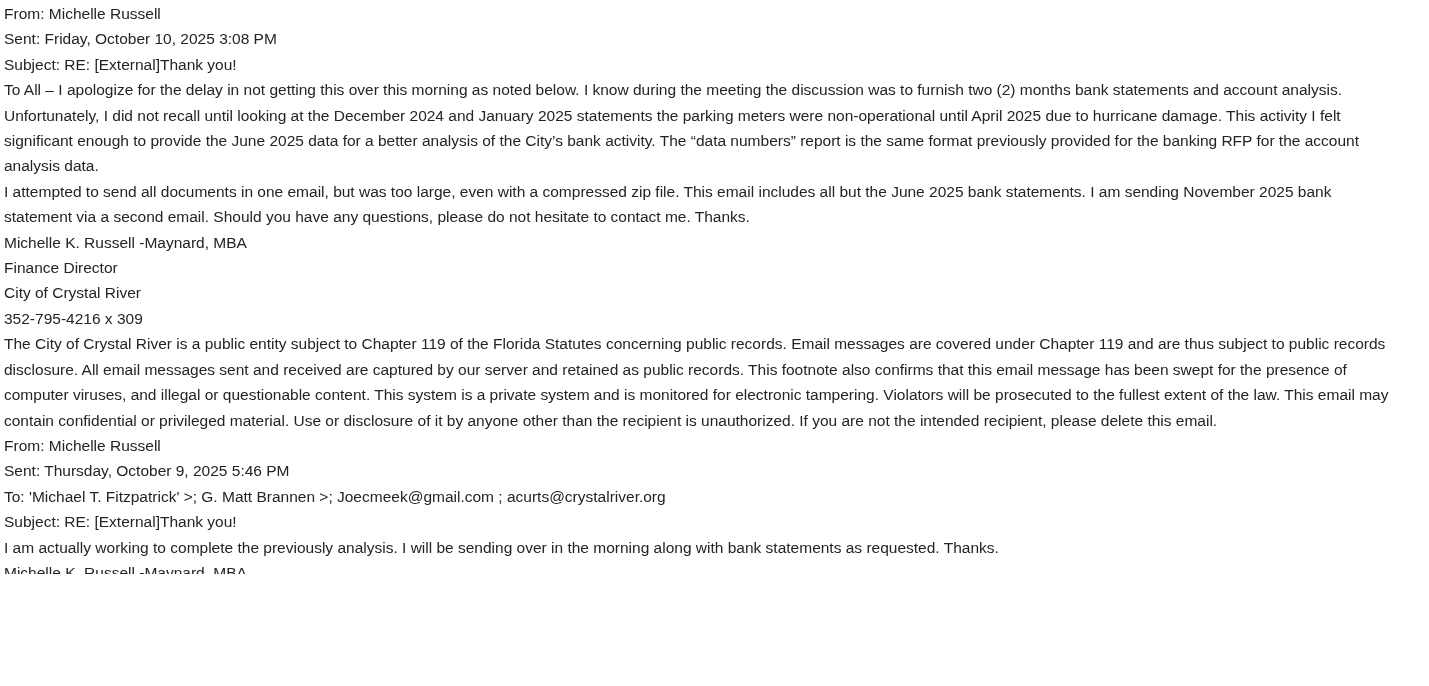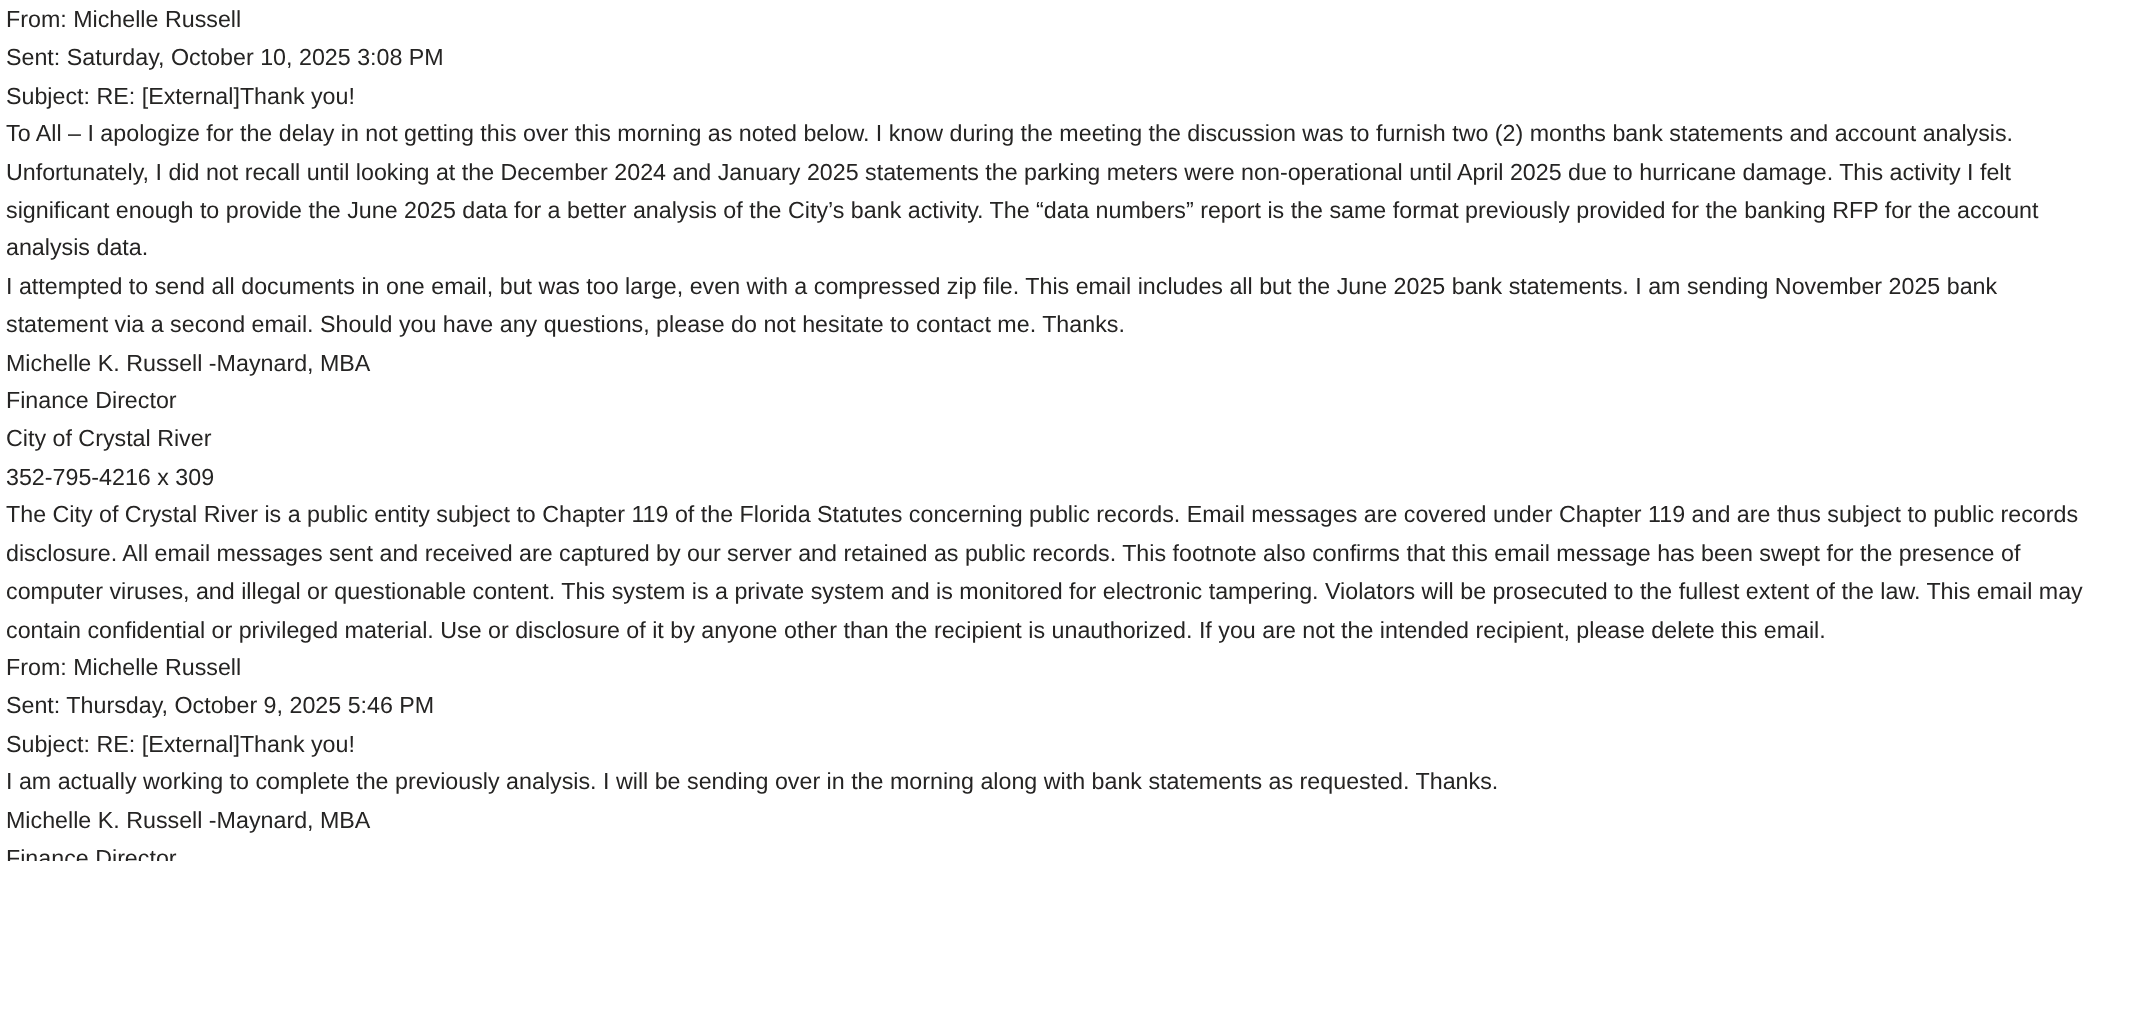--- a/index.html
+++ b/index.html
@@ -30,37 +30,38 @@
     padding: 0;
   }
 </style>
 </head>
 <body>
 
 <div class="email-view">
 
   <section class="message">
     <p class="line"><span>From:</span> <span>Michelle Russell</span></p>
-    <p class="line"><span>Sent:</span> <span>Saturday, October 10, 2025 3:08 PM</span></p>
+    <p class="line"><span>Sent:</span> <span>Friday, October 10, 2025 3:08 PM</span></p>
     <p class="line"><span>Subject:</span> <span>RE: [External]Thank you!</span></p>
 
     <p class="line">To All – I apologize for the delay in not getting this over this morning as noted below. I know during the meeting the discussion was to furnish two (2) months bank statements and account analysis. Unfortunately, I did not recall until looking at the December 2024 and January 2025 statements the parking meters were non-operational until April 2025 due to hurricane damage. This activity I felt significant enough to provide the June 2025 data for a better analysis of the City’s bank activity. The “data numbers” report is the same format previously provided for the banking RFP for the account analysis data.</p>
     <p class="line">I attempted to send all documents in one email, but was too large, even with a compressed zip file. This email includes all but the June 2025 bank statements. I am sending November 2025 bank statement via a second email. Should you have any questions, please do not hesitate to contact me. Thanks.</p>
 
     <p class="line">Michelle K. Russell -Maynard, MBA</p>
     <p class="line">Finance Director</p>
     <p class="line">City of Crystal River</p>
     <p class="line">352-795-4216 x 309</p>
 
     <p class="line">The City of Crystal River is a public entity subject to Chapter 119 of the Florida Statutes concerning public records. Email messages are covered under Chapter 119 and are thus subject to public records disclosure. All email messages sent and received are captured by our server and retained as public records. This footnote also confirms that this email message has been swept for the presence of computer viruses, and illegal or questionable content. This system is a private system and is monitored for electronic tampering. Violators will be prosecuted to the fullest extent of the law. This email may contain confidential or privileged material. Use or disclosure of it by anyone other than the recipient is unauthorized. If you are not the intended recipient, please delete this email.</p>
   </section>
 
   <section class="message">
     <p class="line"><span>From:</span> <span>Michelle Russell</span></p>
     <p class="line"><span>Sent:</span> <span>Thursday, October 9, 2025 5:46 PM</span></p>
+    <p class="line"><span>To:</span> <span>'Michael T. Fitzpatrick' &gt;; G. Matt Brannen &gt;; Joecmeek@gmail.com ; acurts@crystalriver.org</span></p>
     <p class="line"><span>Subject:</span> <span>RE: [External]Thank you!</span></p>
 
     <p class="line">I am actually working to complete the previously analysis. I will be sending over in the morning along with bank statements as requested. Thanks.</p>
 
     <p class="line">Michelle K. Russell -Maynard, MBA</p>
     <p class="line">Finance Director</p>
     <p class="line">City of Crystal River</p>
     <p class="line">352-795-4216 x 309</p>
   </section>
 

